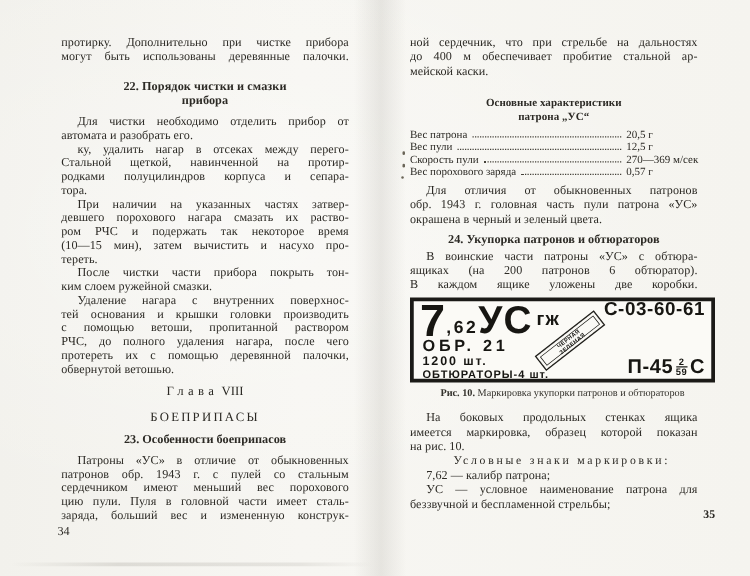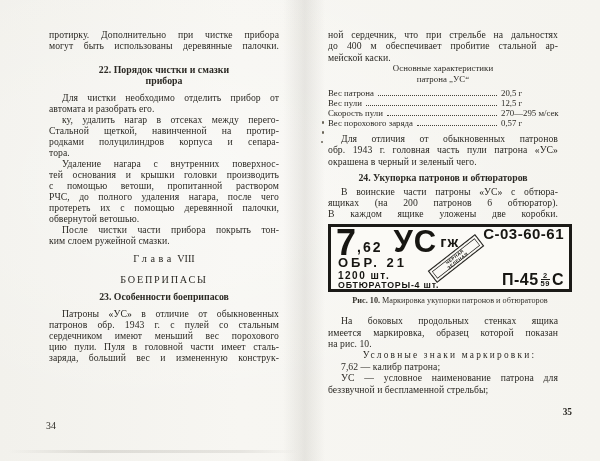--- a/index.html
+++ b/index.html
@@ -31,34 +31,34 @@
   .center .ln { text-align-last:center; }
 
   .h-sec { font-weight:bold; font-size:9.8px; }
   .mt-h22 { margin-top:13px; }
   .mt6 { margin-top:6px; } .mt5 { margin-top:5px; } .mt2 { margin-top:2px; } .mt10 { margin-top:10px; }
 
   .chapter { margin-top:7px; text-align:center; font-size:10.2px; }
   .ch-word { letter-spacing:3.5px; }
   .chapter-title { margin-top:10px; text-align:center; font-size:10.2px; letter-spacing:1.8px; }
 
-  .char-head { margin-top:0; font-weight:normal; font-size:8.8px; line-height:10.6px; }
+  .char-head { margin-top:14px; font-weight:bold; font-size:8.8px; line-height:10.6px; }
   .char-table { margin-top:4px; font-size:8.8px; }
   .char-row { display:flex; align-items:baseline; height:9.9px; }
   .char-label { white-space:nowrap; }
   .char-leader { flex:1; border-bottom:1.6px dotted #45423a; margin:0 4px 2px 4px; }
   .char-val { width:57px; white-space:nowrap; }
 
   .figure { position:relative; margin-top:4px; width:238px; height:62px;
     border:3px solid #1b1a17; background:#fbfaf6;
     font-family:"Liberation Sans","DejaVu Sans",sans-serif; font-weight:bold; color:#171612; }
   .fig-row1 { position:absolute; left:5px; top:-2px; display:flex; align-items:flex-start; white-space:nowrap; }
   .f-7   { font-size:36px; line-height:35px; }
   .f-62  { font-size:14px; margin:17px 0 0 1px; letter-spacing:2px; }
-  .f-us  { font-size:31px; line-height:33px; margin-left:11px; letter-spacing:1px; }
+  .f-us  { font-size:31px; line-height:33px; margin-left:0; letter-spacing:1px; }
   .f-gzh { font-size:15px; margin:11px 0 0 3px; letter-spacing:1px; }
   .f-lot { position:absolute; right:5px; top:1px; font-size:15px; letter-spacing:0.5px; }
   .f-model { position:absolute; left:7px; top:30px; font-size:13px; letter-spacing:3px; }
   .f-count { position:absolute; left:7px; top:43px; font-size:10px; letter-spacing:1.5px; }
   .f-obt { position:absolute; left:7px; top:53px; font-size:8.8px; letter-spacing:0.8px; }
   .f-band { position:absolute; left:95px; top:24px; width:58px; height:13px;
     border:1.5px solid #1d1c18; transform:rotate(-38deg); background:#faf9f5;
     display:flex; flex-direction:column; justify-content:center; box-shadow:inset 0 0 0 2px #faf9f5, inset 0 0 0 2.6px #1d1c18; }
   .f-band-ln { font-size:4.6px; line-height:5px; text-align:center; letter-spacing:0.4px; text-transform:uppercase; }
   .f-plant { position:absolute; right:5px; bottom:2px; font-size:16px; display:flex; align-items:center; letter-spacing:0.5px; }
@@ -96,30 +96,37 @@
       <div class="ln">Для чистки необходимо отделить прибор от</div>
       <div class="ln last">автомата и разобрать его.</div>
     </div>
   <div class="para ind">
       <div class="ln">ку, удалить нагар в отсеках между перего-</div>
       <div class="ln">Стальной щеткой, навинченной на протир-</div>
       <div class="ln">родками полуцилиндров корпуса и сепара-</div>
       <div class="ln last">тора.</div>
     </div>
   <div class="para ind">
+      <div class="ln">При наличии на указанных частях затвер-</div>
+      <div class="ln">девшего порохового нагара смазать их раство-</div>
+      <div class="ln">ром РЧС и подержать так некоторое время</div>
+      <div class="ln">(10—15 мин), затем вычистить и насухо про-</div>
+      <div class="ln last">тереть.</div>
+    </div>
+  <div class="para ind">
+      <div class="ln">После чистки части прибора покрыть тон-</div>
+      <div class="ln last">ким слоем ружейной смазки.</div>
+    </div>
+  <div class="para ind">
       <div class="ln">Удаление нагара с внутренних поверхнос-</div>
       <div class="ln">тей основания и крышки головки производить</div>
       <div class="ln">с помощью ветоши, пропитанной раствором</div>
       <div class="ln">РЧС, до полного удаления нагара, после чего</div>
       <div class="ln">протереть их с помощью деревянной палочки,</div>
       <div class="ln last">обвернутой ветошью.</div>
-    </div>
-  <div class="para ind">
-      <div class="ln">После чистки части прибора покрыть тон-</div>
-      <div class="ln last">ким слоем ружейной смазки.</div>
     </div>
   <div class="chapter"><span class="ch-word">Глава</span> <span class="ch-num">VIII</span></div>
   <div class="chapter-title">БОЕПРИПАСЫ</div>
   <div class="h-sec center mt6">23. Особенности боеприпасов</div>
   <div class="para ind fill mt6">
       <div class="ln">Патроны «УС» в отличие от обыкновенных</div>
       <div class="ln">патронов обр. 1943 г. с пулей со стальным</div>
       <div class="ln">сердечником имеют меньший вес порохового</div>
       <div class="ln last">цию пули. Пуля в головной части имеет сталь-</div>
       <div class="ln">заряда, больший вес и измененную конструк-</div>
@@ -143,32 +150,32 @@
       <span class="char-val">20,5 г</span>
     </div>
     <div class="char-row">
       <span class="char-label">Вес пули</span>
       <span class="char-leader"></span>
       <span class="char-val">12,5 г</span>
     </div>
     <div class="char-row">
       <span class="char-label">Скорость пули</span>
       <span class="char-leader"></span>
-      <span class="char-val">270—295 м/сек</span>
+      <span class="char-val">270—369 м/сек</span>
     </div>
     <div class="char-row">
       <span class="char-label">Вес порохового заряда</span>
       <span class="char-leader"></span>
       <span class="char-val">0,57 г</span>
     </div>
   </div>
   <div class="para ind mt5">
       <div class="ln">Для отличия от обыкновенных патронов</div>
       <div class="ln">обр. 1943 г. головная часть пули патрона «УС»</div>
-      <div class="ln last">окрашена в черный и зеленый чего.</div>
+      <div class="ln last">окрашена в черный и зеленый цвета.</div>
     </div>
   <div class="h-sec center mt5">24. Укупорка патронов и обтюраторов</div>
   <div class="para ind fill mt2">
       <div class="ln">В воинские части патроны «УС» с обтюра-</div>
       <div class="ln">ящиках (на 200 патронов 6 обтюратор).</div>
       <div class="ln last">В каждом ящике уложены две коробки.</div>
     </div>
 
   <div class="figure">
     <div class="fig-row1">

